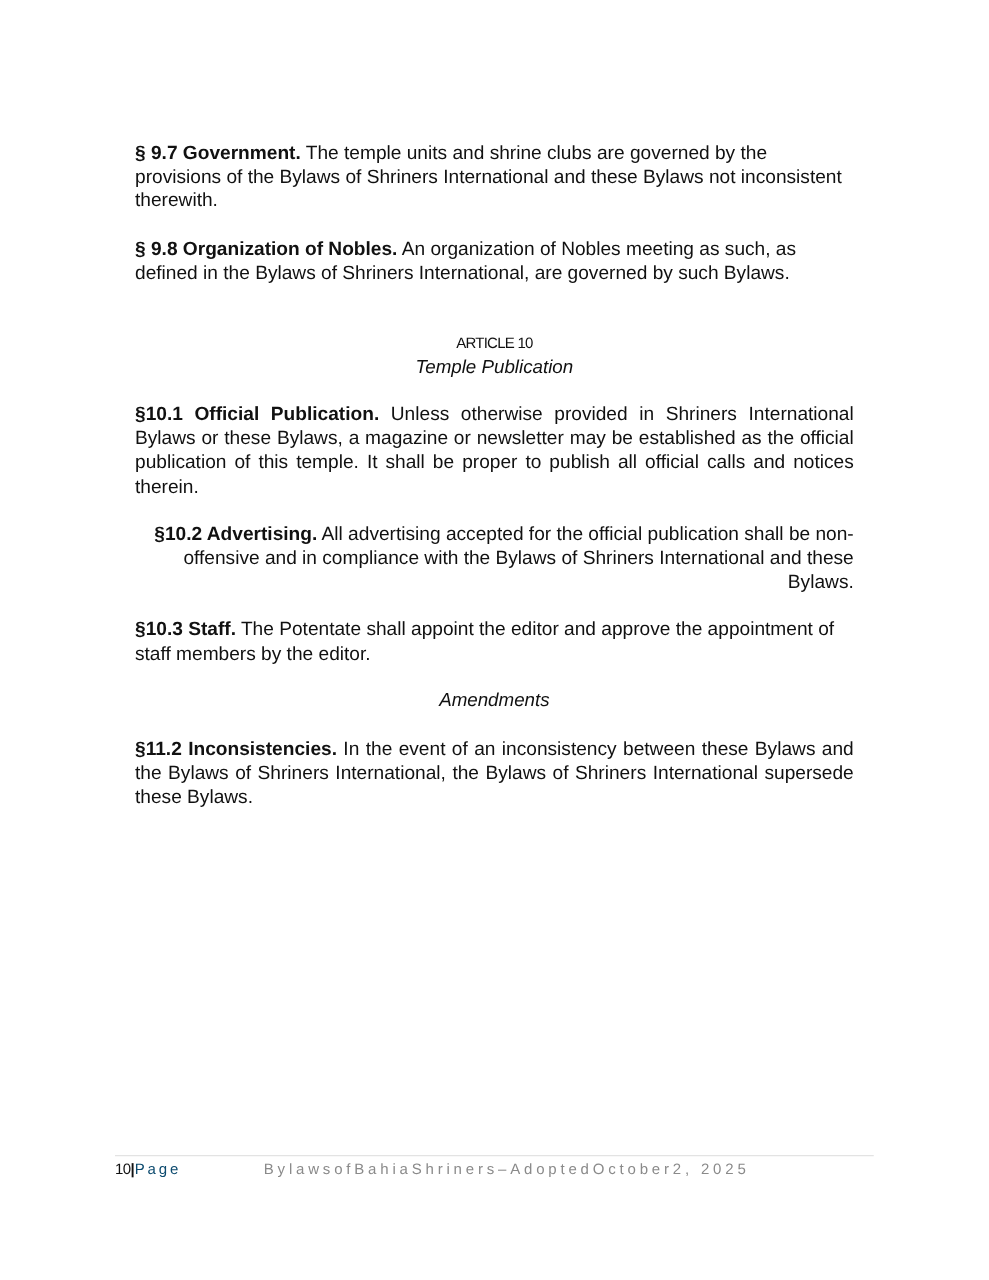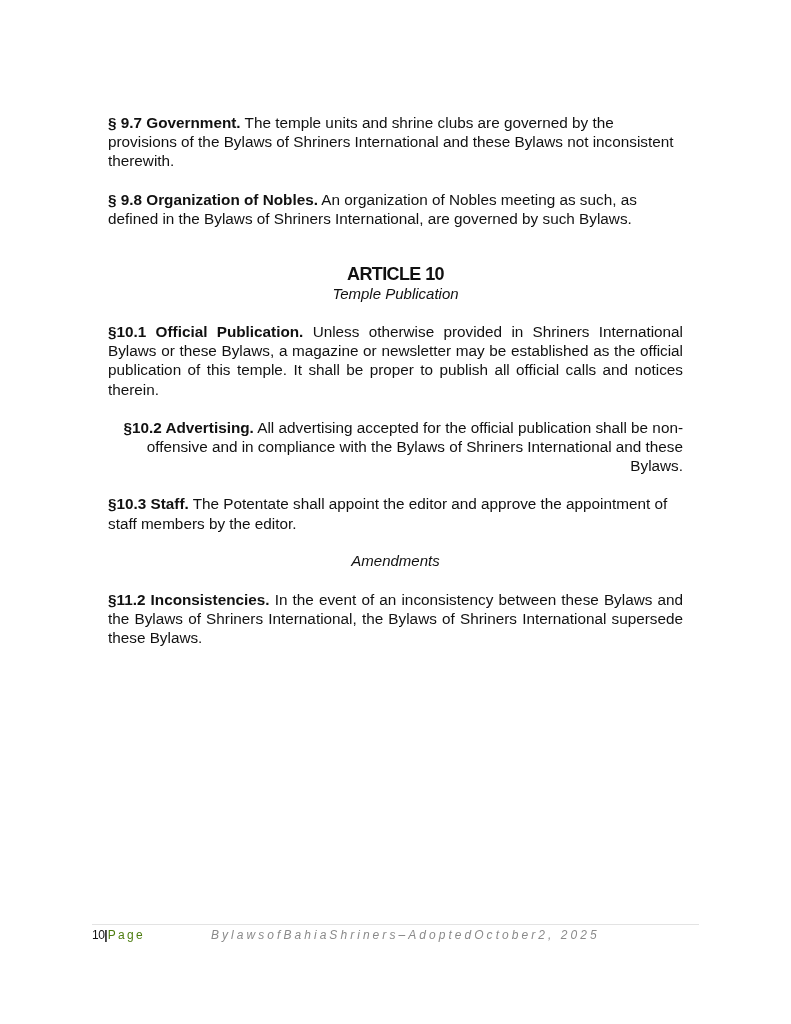--- a/index.html
+++ b/index.html
@@ -36,22 +36,22 @@
     .para.justify {
       text-align: justify;
     }
     .para b {
       font-weight: bold;
     }
     .article {
       text-align: center;
     }
     .article .art-num {
-      font-weight: bold;
-      font-size: 18px;
+      font-weight: normal;
+      font-size: 12px;
       letter-spacing: -0.6px;
       line-height: 19px;
     }
     .article .art-title {
       font-weight: normal;
       font-style: italic;
       font-size: 15px;
       line-height: 20px;
     }
     .footer-rule {
@@ -74,30 +74,29 @@
     .footer .pg-num {
       font-weight: normal;
       color: #111111;
       letter-spacing: -0.5px;
     }
     .footer .pg-sep {
       font-weight: bold;
       color: #111111;
     }
     .footer .pg-label {
-      color: #4d7c0f;
+      color: #0c4a6e;
       letter-spacing: 2.3px;
     }
     .footer .doc-title {
       color: #8a8a8a;
       letter-spacing: 3.05px;
       position: absolute;
       left: 119px;
       top: 0;
-      font-style: italic;
     }
   </style>
 </head>
 <body>
 
 <div class="page">
   <div class="content">
 
     <p class="para" style="margin-top:0;">
       <b>§ 9.7 Government.</b><span> The temple units and shrine clubs are governed by the provisions of the Bylaws of Shriners International and these Bylaws not inconsistent therewith.</span>

